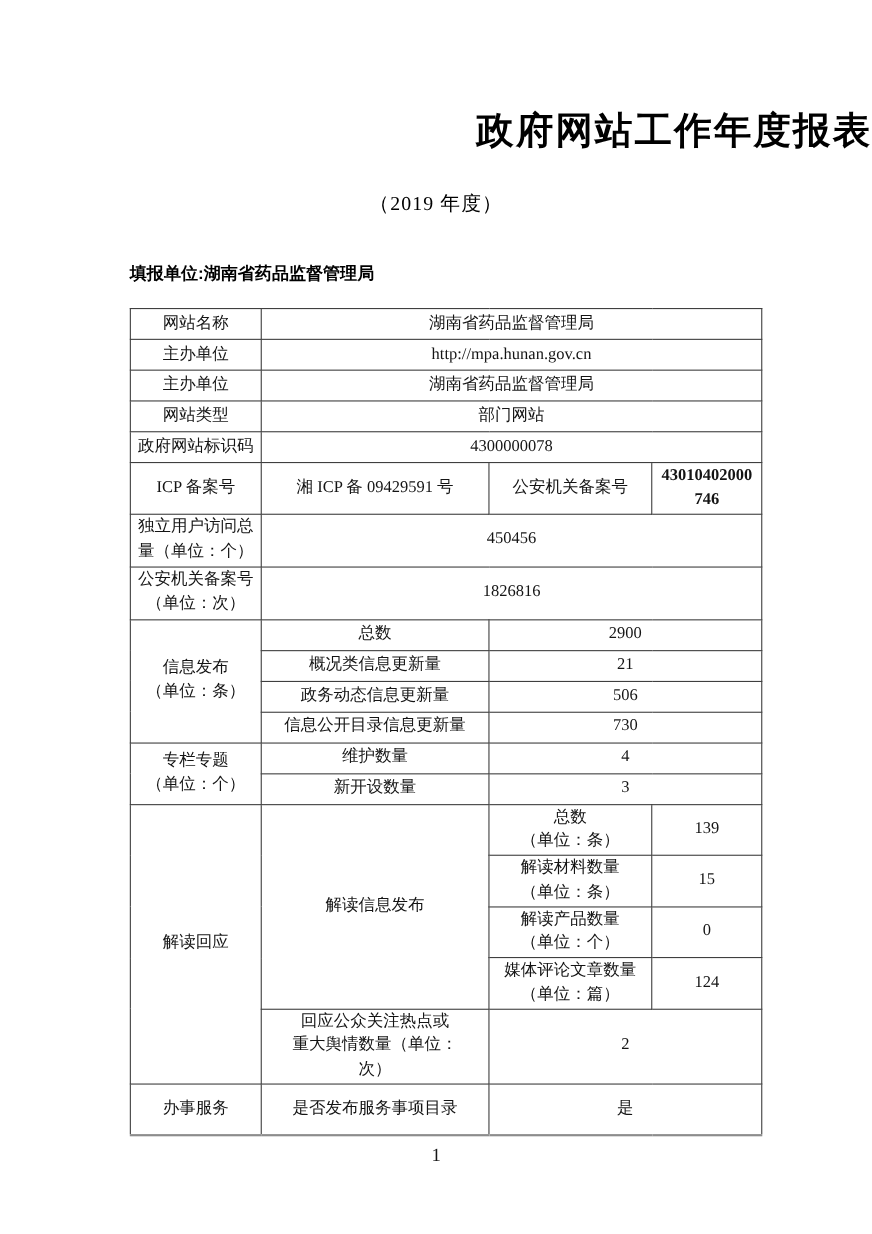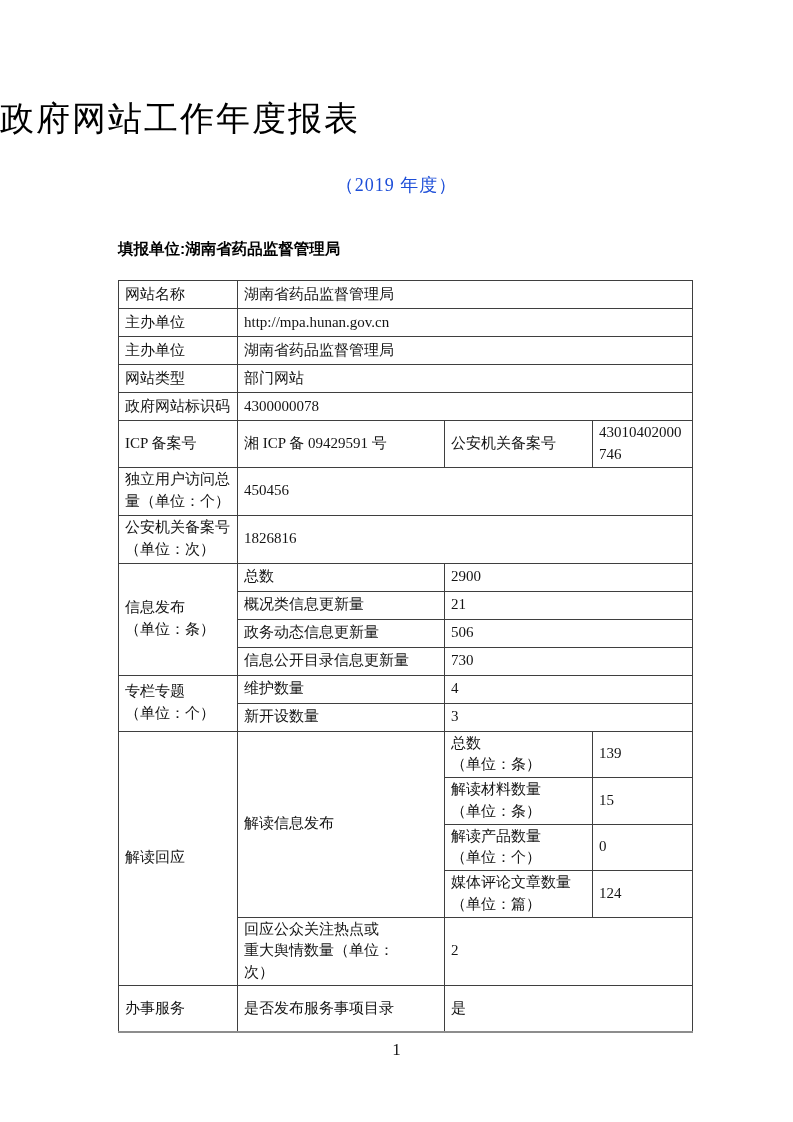--- a/index.html
+++ b/index.html
@@ -6,62 +6,63 @@
   html,body { background:#ffffff; }
   .page {
     width:793px; height:1122px;
     margin:0 auto; position:relative;
     background:#ffffff; overflow:hidden;
     font-family:"Liberation Serif","DejaVu Serif",serif;
     color:#121212;
   }
   .doc-title {
     margin-top:96px;
-    text-align:left;
+    text-align:right;
     font-family:"Liberation Sans","DejaVu Sans",sans-serif;
-    font-weight:400;
+    font-weight:700;
     font-size:34px;
     letter-spacing:2px;
     color:#000;
   }
   .doc-subtitle {
     margin-top:31px;
     text-align:center;
     font-size:18px;
     letter-spacing:1px;
-    color:#1d4ed8;
+    color:#000000;
   }
   .unit-line {
     margin:42px 0 20px 118px;
     font-family:"Liberation Sans","DejaVu Sans",sans-serif;
     font-weight:700;
     font-size:15.5px;
     color:#000;
   }
   table.report {
     margin-left:118px;
     width:574px;
     border-collapse:collapse;
     table-layout:fixed;
     font-size:15px;
   }
   table.report td {
     border:1px solid #3f3f3f;
+    text-align:center;
     vertical-align:middle;
     padding:1px 6px;
     line-height:1.45;
     color:#141414;
   }
   tr.h28 { height:28px; }
   tr.h46 { height:46px; }
   tr.h48 { height:48px; }
   tr.h62 { height:62px; }
   tr.h47 { height:47px; }
   .ml { white-space:pre-line; }          
-  .num-wrap { word-break:break-all; }    
+  .num-wrap { word-break:break-all;font-weight:bold; }    
   tr.cut td { border-bottom:2px solid #8d8d8d; }  
   td.v-bottom { vertical-align:bottom; padding-bottom:4px; }
   .page-num {
     position:absolute; left:0; right:0; top:1040px;
     text-align:center; font-size:17px; color:#161616;
   }
 </style>
 </head>
 <body>
 

